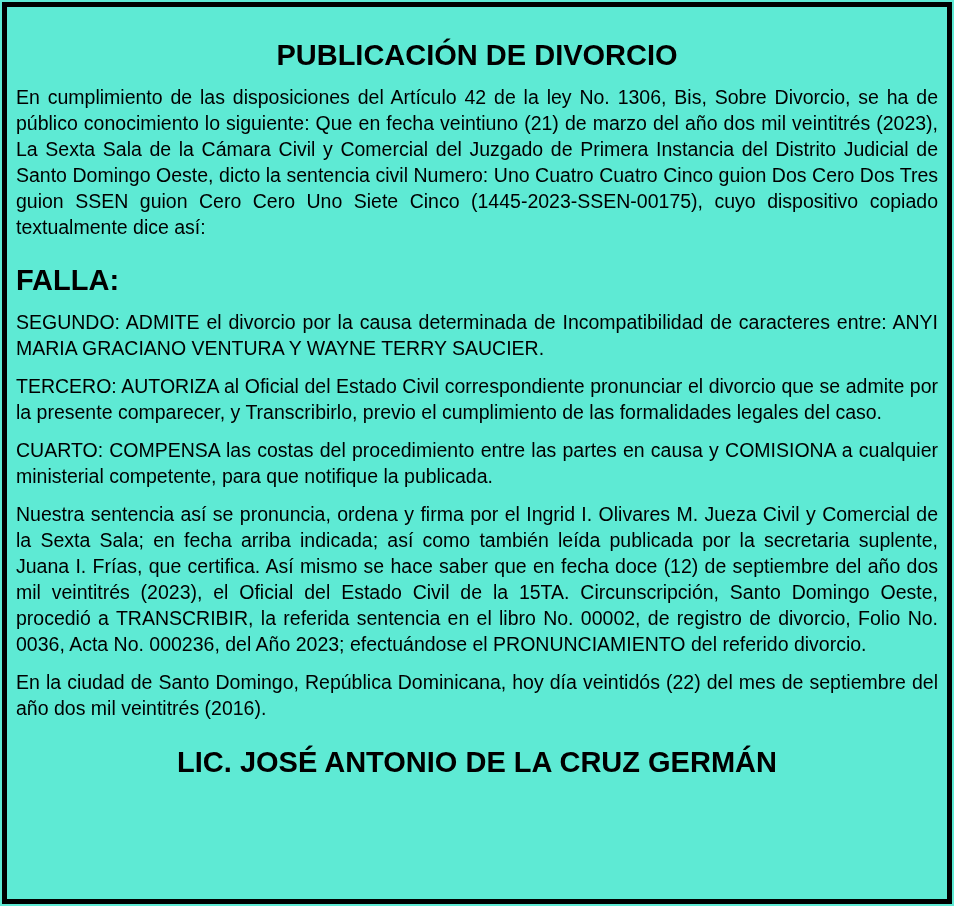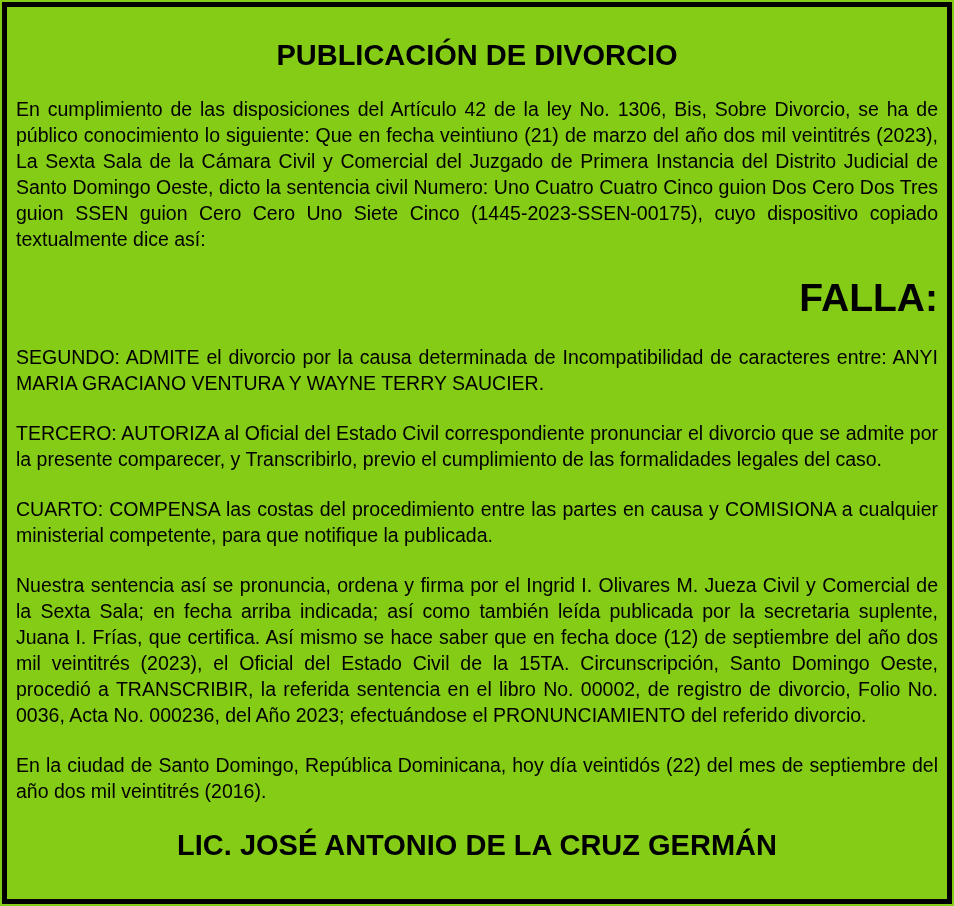--- a/index.html
+++ b/index.html
@@ -4,21 +4,21 @@
 <style>
   html, body {
     margin: 0;
     padding: 0;
     background: #ffffff;
   }
   .page {
     position: relative;
     width: 954px;
     height: 906px;
-    background: #84cc16;
+    background: #5eead4;
     box-sizing: border-box;
     font-family: "Liberation Sans", "DejaVu Sans", sans-serif;
     color: #000000;
   }
   .frame {
     position: absolute;
     top: 2px; left: 2px; right: 2px; bottom: 2px;
     border: 5px solid #000000;
     box-sizing: border-box;
     padding: 14px 9px 10px 9px;
@@ -28,26 +28,26 @@
     font-size: 29px;
     font-weight: bold;
     text-align: center;
     margin: 18px 0 0 0;
     letter-spacing: 0px;
   }
   .body-text {
     font-size: 19.5px;
     line-height: 26px;
     text-align: justify;
-    margin: 24px 0 0 0;
+    margin: 12px 0 0 0;
   }
   .section-heading {
-    font-size: 39px;
+    font-size: 29px;
     font-weight: bold;
-    text-align: right;
+    text-align: left;
     margin: 24px 0 0 0;
   }
   .signature-name {
     font-size: 29px;
     font-weight: bold;
     text-align: center;
     margin: 24px 0 0 0;
     line-height: 34px;
   }
 </style>

